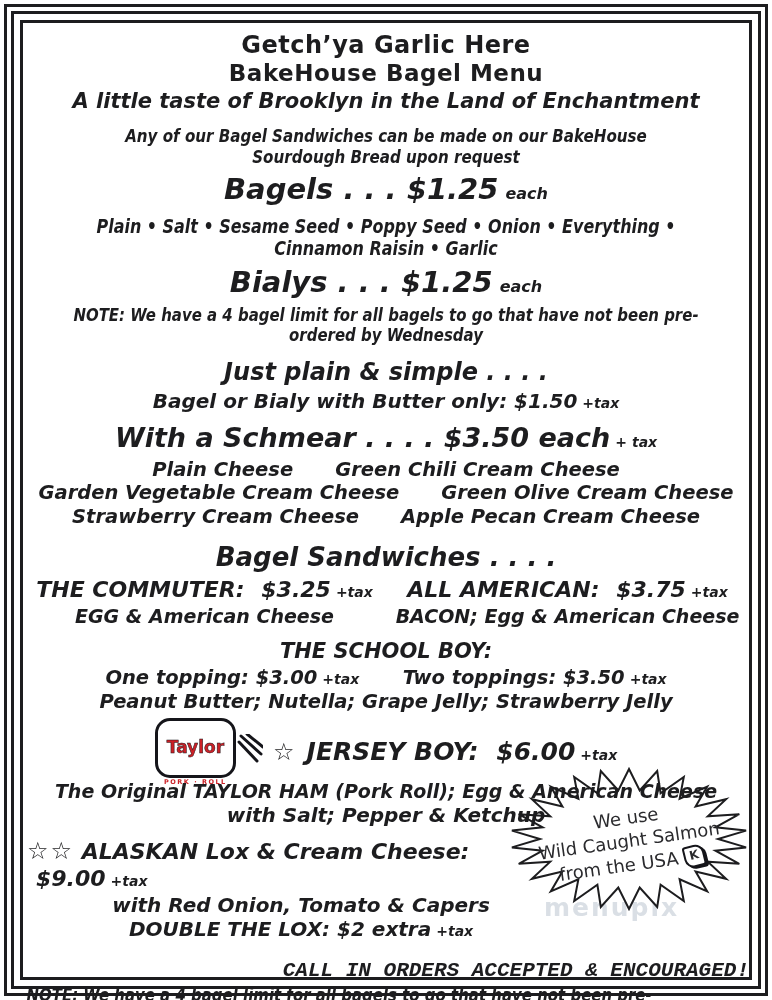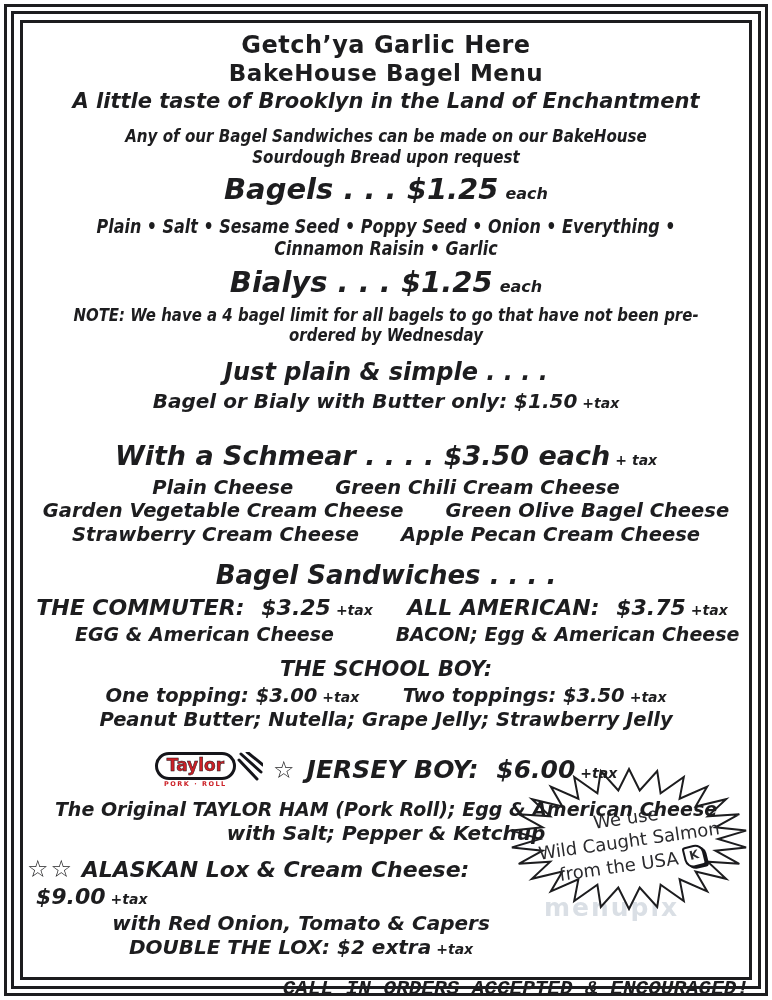--- a/index.html
+++ b/index.html
@@ -18,21 +18,21 @@
   .title{font-size:23px;font-style:normal;margin-top:0;letter-spacing:.5px;}
   .subtitle{font-size:21px;margin-top:2px;}
   .reqnote{font-size:18px;margin-top:10px;transform:scaleX(.84);}
   .h-bagels{font-size:29px;margin-top:4px;}
   .flavors{font-size:19px;margin-top:8px;transform:scaleX(.84);}
   .h-bialys{font-size:29px;margin-top:5px;}
   .note{font-size:17px;}
   .note1{margin-top:5px;transform:scaleX(.88);}
   .plainhead{font-size:24px;margin-top:12px;}
   .butter{font-size:20px;margin-top:2px;}
-  .schmearhead{font-size:27px;margin-top:27px;}
+  .schmearhead{font-size:27px;margin-top:9px;}
   .cheeses{margin-top:4px;font-size:19.5px;}
   .cheese-gap{display:inline-block;width:42px;}
   .sandhead{font-size:26px;margin-top:14px;}
   .twocol{display:flex;margin-top:4px;}
   .col{flex:1;}
   .sname{font-size:22px;}
   .sdesc{font-size:19px;margin-top:1px;}
   .schoolhead{font-size:21px;margin-top:12px;}
   .bodyline{font-size:19.5px;margin-top:1px;}
   .gap30{display:inline-block;width:30px;}
@@ -46,21 +46,21 @@
   .star{font-style:normal;font-weight:bold;letter-spacing:2px;}
   .star-lg{font-size:24px;}
   .tax{font-size:14px;margin-left:5px;}
   .unit{font-size:16px;margin-left:7px;}
   .price-gap{margin-left:9px;}
   .callin{font-size:21px;text-align:right;margin-top:15px;padding-left:4px;font-family:Liberation Mono, monospace;}
   .note2{text-align:left;transform:scaleX(.88);transform-origin:left center;margin-top:2px;padding-left:4px;}
 
   
   .taylor{display:inline-flex;flex-direction:column;align-items:center;position:relative;font-style:normal;}
-  .capsule{border:3px solid #15151a;border-radius:15px;padding:0 9px;background:#fff;line-height:1.25;}
+  .capsule{border:3px solid #15151a;border-radius:15px;padding:16px 9px;background:#fff;line-height:1.25;}
   .tbrand{color:#cc2127;font-weight:bold;font-size:17px;-webkit-text-stroke:.5px #15151a;}
   .tsub{color:#cc2127;font-size:6.5px;font-weight:bold;letter-spacing:1.5px;margin-top:1px;}
   .fan{margin-left:-9px;margin-top:-6px;}
 
   
   .burst{position:absolute;left:506px;top:766px;width:246px;height:150px;z-index:1;}
   .burst svg{position:absolute;inset:0;overflow:visible;}
   .burst-text{position:absolute;inset:0;display:flex;flex-direction:column;align-items:center;
               justify-content:center;transform:rotate(-8deg);font-size:18px;line-height:1.3;
               color:#2b2b2e;font-weight:normal;font-style:normal;}
@@ -117,21 +117,21 @@
   </div>
 
   <div class="row schmearhead">
     <span>With a Schmear . . . . $3.50 each</span><span class="tax">+ tax</span>
   </div>
   <div class="cheeses">
     <div class="row">
       <span>Plain Cheese</span><span class="cheese-gap"></span><span>Green Chili Cream Cheese</span>
     </div>
     <div class="row">
-      <span>Garden Vegetable Cream Cheese</span><span class="cheese-gap"></span><span>Green Olive Bagel Cheese</span>
+      <span>Garden Vegetable Cream Cheese</span><span class="cheese-gap"></span><span>Green Olive Cream Cheese</span>
     </div>
     <div class="row">
       <span>Strawberry Cream Cheese</span><span class="cheese-gap"></span><span>Apple Pecan Cream Cheese</span>
     </div>
   </div>
 
   <div class="row sandhead">Bagel Sandwiches . . . .</div>
 
   <div class="twocol">
     <div class="col">

